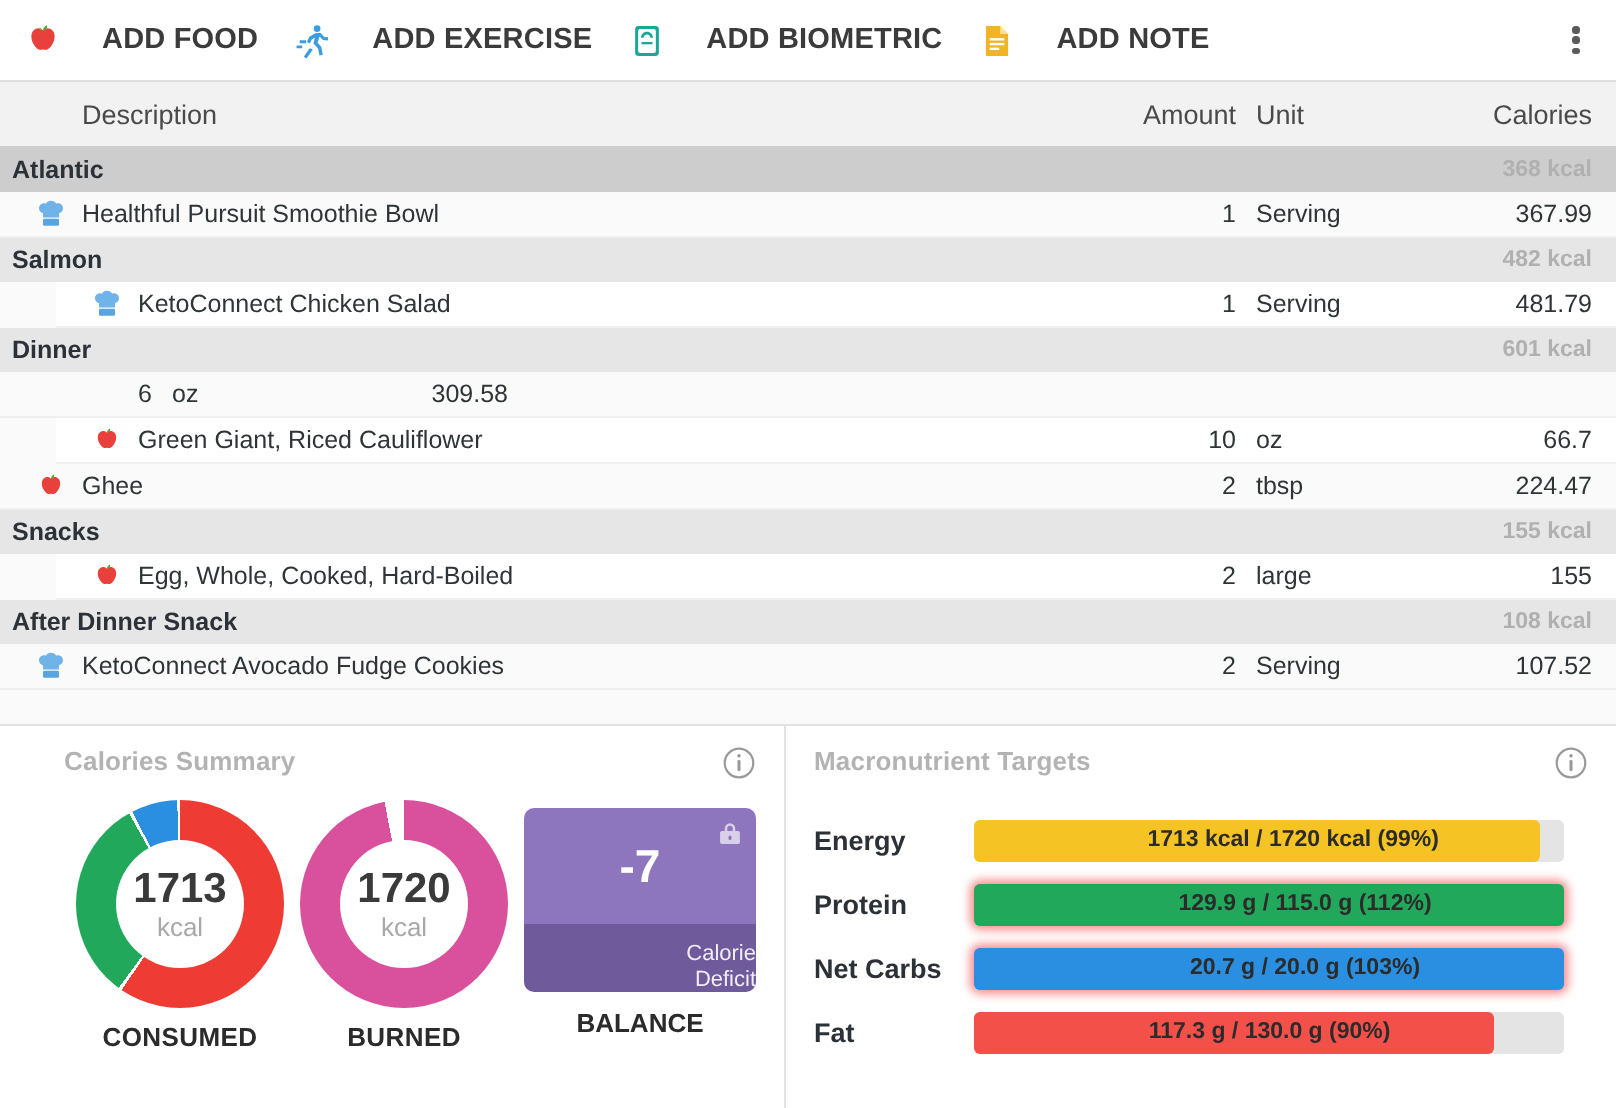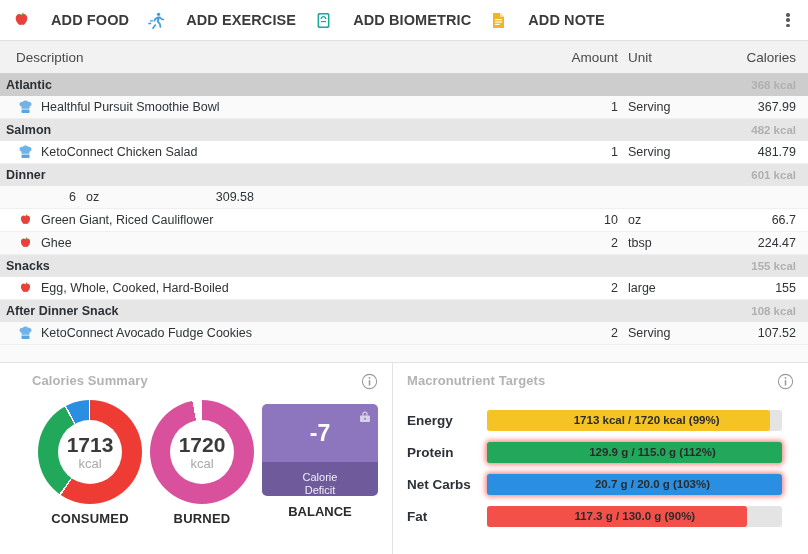--- a/index.html
+++ b/index.html
@@ -56,21 +56,21 @@
   }
   .thead {
     display: flex;
     align-items: center;
     height: 33px;
     background: #f2f2f2;
     border-bottom: 1px solid #cfcfcf;
     font-size: 13.5px;
     color: #4a4a4a;
   }
-  .c-desc  { flex: 1 1 auto; padding-left: 16px; }
+  .c-desc  { flex: 1 1 auto; padding-left: 41px; }
   .c-amt   { width: 86px; text-align: right; padding-right: 10px; }
   .c-unit  { width: 88px; text-align: left; }
   .c-cal   { width: 92px; text-align: right; padding-right: 12px; }
 
   .meal-row {
     display: flex;
     align-items: center;
     height: 22px;
     font-size: 12.5px;
     font-weight: bold;
@@ -87,21 +87,21 @@
   .food-row {
     display: flex;
     align-items: center;
     height: 23px;
     font-size: 12.5px;
     color: #2f3437;
     border-bottom: 1px solid #efefef;
     cursor: pointer;
   }
   .food-row.alt { background: #fafafa; }
-  .food-row.white { background: #ffffff; }
+  .food-row.white { background: #ffffff; margin-left: 28px; }
   .food-row .c-desc { display: flex; align-items: center; gap: 8px; padding-left: 18px; }
   .f-icon { width: 15px; height: 15px; flex: none; display: block; }
   .num { font-variant-numeric: tabular-nums; }
 
   
   .panels {
     display: flex;
     height: 192px;
     background: #ffffff;
     border-top: 1px solid #e3e3e3;
@@ -155,21 +155,21 @@
     cursor: pointer;
   }
   .bal-top {
     height: 58px;
     display: flex; align-items: center; justify-content: center;
   }
   .bal-num { font-size: 23px; font-weight: bold; color: #ffffff; }
   .bal-bot {
     height: 44px;
     display: flex; flex-direction: column;
-    align-items: center; justify-content: center;
+    align-items: flex-end; justify-content: center;
     font-size: 11px; color: #f2eef7; line-height: 1.22;
   }
   .lock-icon { position: absolute; top: 6px; right: 6px; width: 14px; height: 14px; }
   .bal-cap { margin-top: 8px; font-size: 13px; font-weight: bold; color: #2b2b2b; }
 
   
   .macro-list { margin-top: 16px; }
   .macro-row { display: flex; align-items: center; height: 32px; }
   .macro-label {
     width: 80px;

